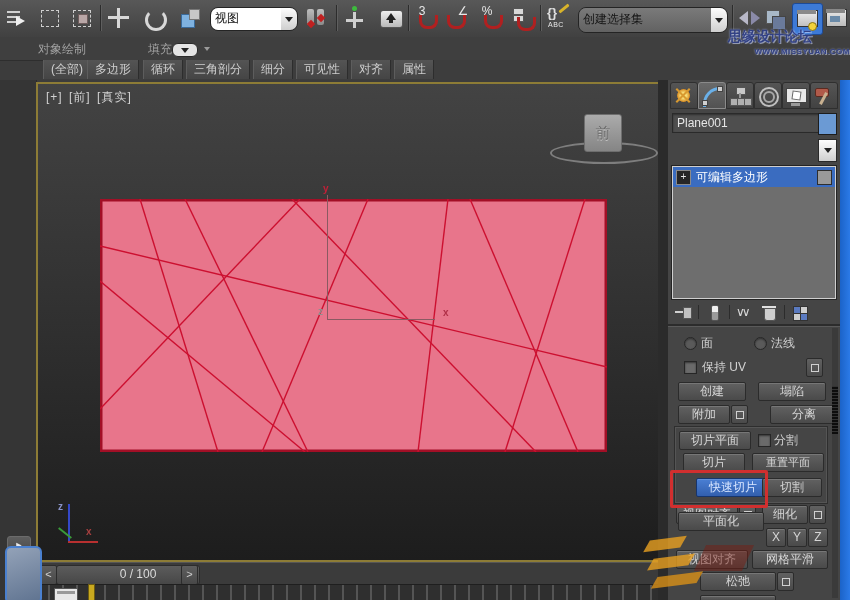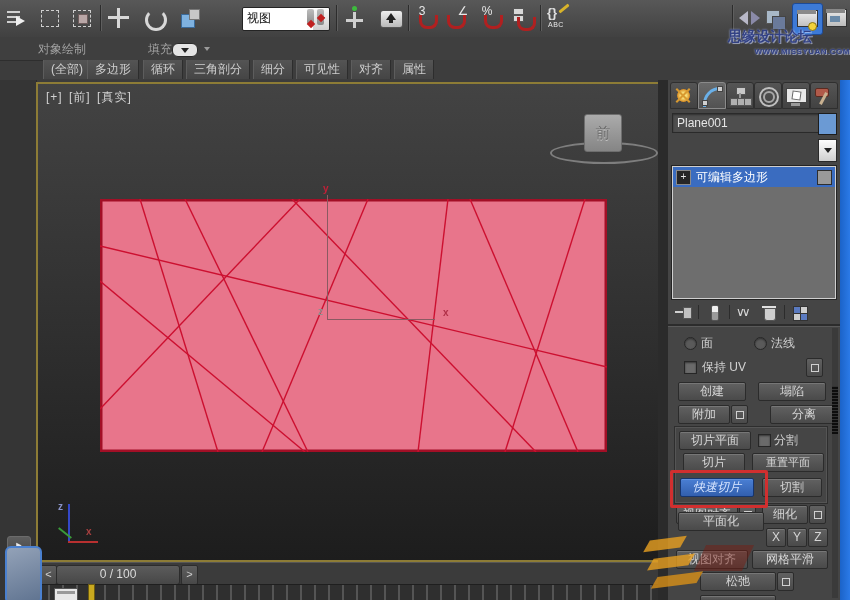--- a/index.html
+++ b/index.html
@@ -6,21 +6,21 @@
   #app{position:relative;width:850px;height:600px;background:#3c3c3c;font-family:"Liberation Sans","DejaVu Sans",sans-serif;overflow:hidden;-webkit-user-select:none;user-select:none;}
   .abs{position:absolute;}
   
   #toolbar{left:0;top:0;width:850px;height:37px;background:linear-gradient(#585858,#414141);border-bottom:1px solid #272727;}
   .tsep{position:absolute;top:5px;width:1px;height:26px;background:#2c2c2c;box-shadow:1px 0 0 #5f5f5f;}
   .ticon{position:absolute;top:4px;width:28px;height:28px;border-radius:3px;}
   .cs{position:absolute;}
   .dashsq{border:1px dashed #cfcfcf;}
   .magnet{width:13px;height:11px;border:3px solid #b02020;border-top:none;border-radius:0 0 8px 8px;}
   .glyph{color:#d8d8d8;font-size:13px;line-height:28px;text-align:center;width:100%;}
-  .combo{display:flex;align-items:stretch;border:1px solid #242424;border-radius:2px;overflow:hidden;margin-left:32px;}
+  .combo{display:flex;align-items:stretch;border:1px solid #242424;border-radius:8px;overflow:hidden;}
   .combo .cfield{flex:1;font-size:12px;padding:2px 4px;white-space:nowrap;overflow:hidden;}
   .combo .carrow{width:16px;background:linear-gradient(#fdfdfd,#cfcfcf);display:flex;align-items:center;justify-content:center;}
   .tri-dn{width:0;height:0;border-left:4px solid transparent;border-right:4px solid transparent;border-top:5px solid #222;}
   #wm-top{left:728px;top:29px;width:122px;color:rgba(42,58,128,0.92);font-weight:bold;font-size:14px;text-shadow:0 0 2px rgba(190,205,255,.75),1px 1px 0 rgba(220,228,255,.5);pointer-events:none;z-index:30;line-height:14px;}
   #wm-top .wm2{font-size:8px;letter-spacing:.5px;display:block;text-align:right;margin-top:2px;}
   
   #row2{left:0;top:37px;width:850px;height:23px;background:#3f3f3f;border-bottom:1px solid #2e2e2e;color:#a2a2a2;font-size:12px;}
   #row3{left:0;top:60px;width:850px;height:20px;background:#3d3d3d;margin-left:43px;}
   .rtab{position:absolute;top:0;height:19px;background:linear-gradient(#545454,#454545);border-right:1px solid #2d2d2d;border-left:1px solid #5d5d5d;color:#cfcfcf;font-size:12px;line-height:19px;padding:0 7px;white-space:nowrap;}
   
@@ -33,21 +33,21 @@
   #vp-label span{margin-right:2px;}
   #viewcube-face{left:546px;top:30px;width:36px;height:36px;background:linear-gradient(#ababab,#858585);border:1px solid #6e6e6e;border-radius:3px;color:#6a6a6a;font-size:15px;line-height:36px;text-align:center;text-shadow:0 1px 0 #c8c8c8;z-index:3;}
   #viewcube-ring{left:512px;top:58px;width:104px;height:18px;border:2px solid #8f8f8f;border-radius:50%;opacity:.8;}
   #plane-svg{left:62px;top:115px;}
   .axis-label{font-size:10px;font-weight:bold;}
   
   .wline{position:absolute;}
   
   #timerow{left:36px;top:562px;width:814px;height:22px;background:#3b3b3b;border-top:1px solid #565656;}
   .tbtn{position:absolute;top:2px;width:15px;height:18px;background:linear-gradient(#5e5e5e,#484848);border:1px solid #2c2c2c;border-radius:2px;color:#cfcfcf;font-size:11px;line-height:16px;text-align:center;}
-  #timeslider{left:20px;top:2px;width:122px;height:18px;background:linear-gradient(#5c5c5c,#474747);border:1px solid #2c2c2c;border-radius:3px;color:#dcdcdc;font-size:12px;line-height:17px;text-align:center;}
+  #timeslider{left:20px;top:2px;width:122px;height:18px;background:linear-gradient(#5c5c5c,#474747);border:1px solid #2c2c2c;border-radius:3px;color:#dcdcdc;font-size:12px;line-height:17px;text-align:center;padding-left:20px;}
   #trackbar{left:36px;top:584px;width:814px;height:16px;background:#2f2f2f;border-top:1px solid #1f1f1f;
     background-image:repeating-linear-gradient(90deg,transparent 0px,transparent 12px,#555 12px,#555 14px);}
   #trackmarker{left:88px;top:584px;width:5px;height:16px;background:#c9a91f;border:1px solid #6d5c10;z-index:4;}
   #minicurve{left:54px;top:588px;width:22px;height:11px;background:#e8e8e8;border:1px solid #555;}
   #minicurve:after{content:"";position:absolute;left:2px;top:2px;right:2px;height:3px;background:#9a9a9a;}
   
   #gap{left:658px;top:80px;width:10px;height:520px;background:#2b2b2b;}
   #panel{left:668px;top:80px;width:172px;height:520px;background:#454545;}
   .ptab{position:absolute;top:2px;width:26px;height:25px;background:linear-gradient(#555,#424242);border:1px solid #2f2f2f;border-radius:3px 3px 0 0;}
   .ptab.active{background:linear-gradient(#6a6a6a,#525252);border-color:#8a8a8a;}
@@ -158,20 +158,26 @@
       <div class="cs magnet" style="left:9px;top:13px;"></div>
     </div>
     <div class="tsep" style="left:540px;"></div>
 
     <div class="ticon" style="left:545px;">
       <div class="cs" style="left:2px;top:1px;color:#e0e0e0;font-size:13px;font-weight:bold;">{}</div>
       <div class="cs" style="left:13px;top:3px;width:12px;height:3px;background:#d8b32a;transform:rotate(-40deg);border-radius:1px;"></div>
       <div class="cs" style="left:3px;top:17px;color:#e8e8e8;font-size:7px;letter-spacing:.5px;">ABC</div>
     </div>
 
+    <div class="combo abs" style="left:578px;top:7px;width:148px;height:24px;">
+      <div class="cfield" style="background:linear-gradient(#7a7a7a,#626262);color:#151515;line-height:18px;">创建选择集</div>
+      <div class="carrow">
+          <div class="tri-dn"></div>
+        </div>
+    </div>
     <div class="tsep" style="left:732px;"></div>
 
     <div class="ticon" style="left:736px;">
       <div class="cs" style="left:3px;top:7px;width:0;height:0;border-top:7px solid transparent;border-bottom:7px solid transparent;border-right:9px solid #b8b8c8;"></div>
       <div class="cs" style="left:15px;top:7px;width:0;height:0;border-top:7px solid transparent;border-bottom:7px solid transparent;border-left:9px solid #8a8aa8;"></div>
     </div>
 
     <div class="ticon" style="left:762px;">
       <div class="cs" style="left:4px;top:6px;width:12px;height:12px;background:#a8b8c8;border:1px solid #555;"></div>
       <div class="cs" style="left:10px;top:12px;width:12px;height:12px;background:#6a7a9a;border:1px solid #444;"></div>
@@ -357,21 +363,21 @@
     <div class="setbox" style="left:63px;top:325px;"></div>
     <div class="pbtn" style="left:90px;top:325px;width:66px;margin-left:12px;">分离</div>
 
     <div id="groupbox"></div>
     <div class="pbtn" style="left:11px;top:351px;width:70px;">切片平面</div>
     <div class="chk" style="left:90px;top:354px;"></div>
     <div class="plabel" style="left:106px;top:353px;">分割</div>
     <div class="pbtn" style="left:15px;top:373px;width:60px;">切片</div>
     <div class="pbtn small" style="left:84px;top:373px;width:70px;">重置平面</div>
 
-    <div class="pbtn" style="left:12px;top:398px;width:72px;background:linear-gradient(#4a7fd4,#325fae);color:#d8e6ff;border-color:#16356e;font-style:italic;">快速切片</div>
+    <div class="pbtn" style="left:28px;top:398px;width:72px;background:linear-gradient(#4a7fd4,#325fae);color:#d8e6ff;border-color:#16356e;">快速切片</div>
     <div class="pbtn" style="left:94px;top:398px;width:58px;">切割</div>
     <div id="annot"></div>
 
     <div class="pbtn" style="left:8px;top:425px;width:60px;">视图对齐</div>
     <div class="setbox" style="left:71px;top:425px;"></div>
     <div class="pbtn" style="left:94px;top:425px;width:44px;">细化</div>
     <div class="setbox" style="left:141px;top:425px;"></div>
 
     <div class="pbtn" style="left:10px;top:432px;width:84px;">平面化</div>
     <div class="pbtn" style="left:98px;top:448px;width:18px;">X</div>

